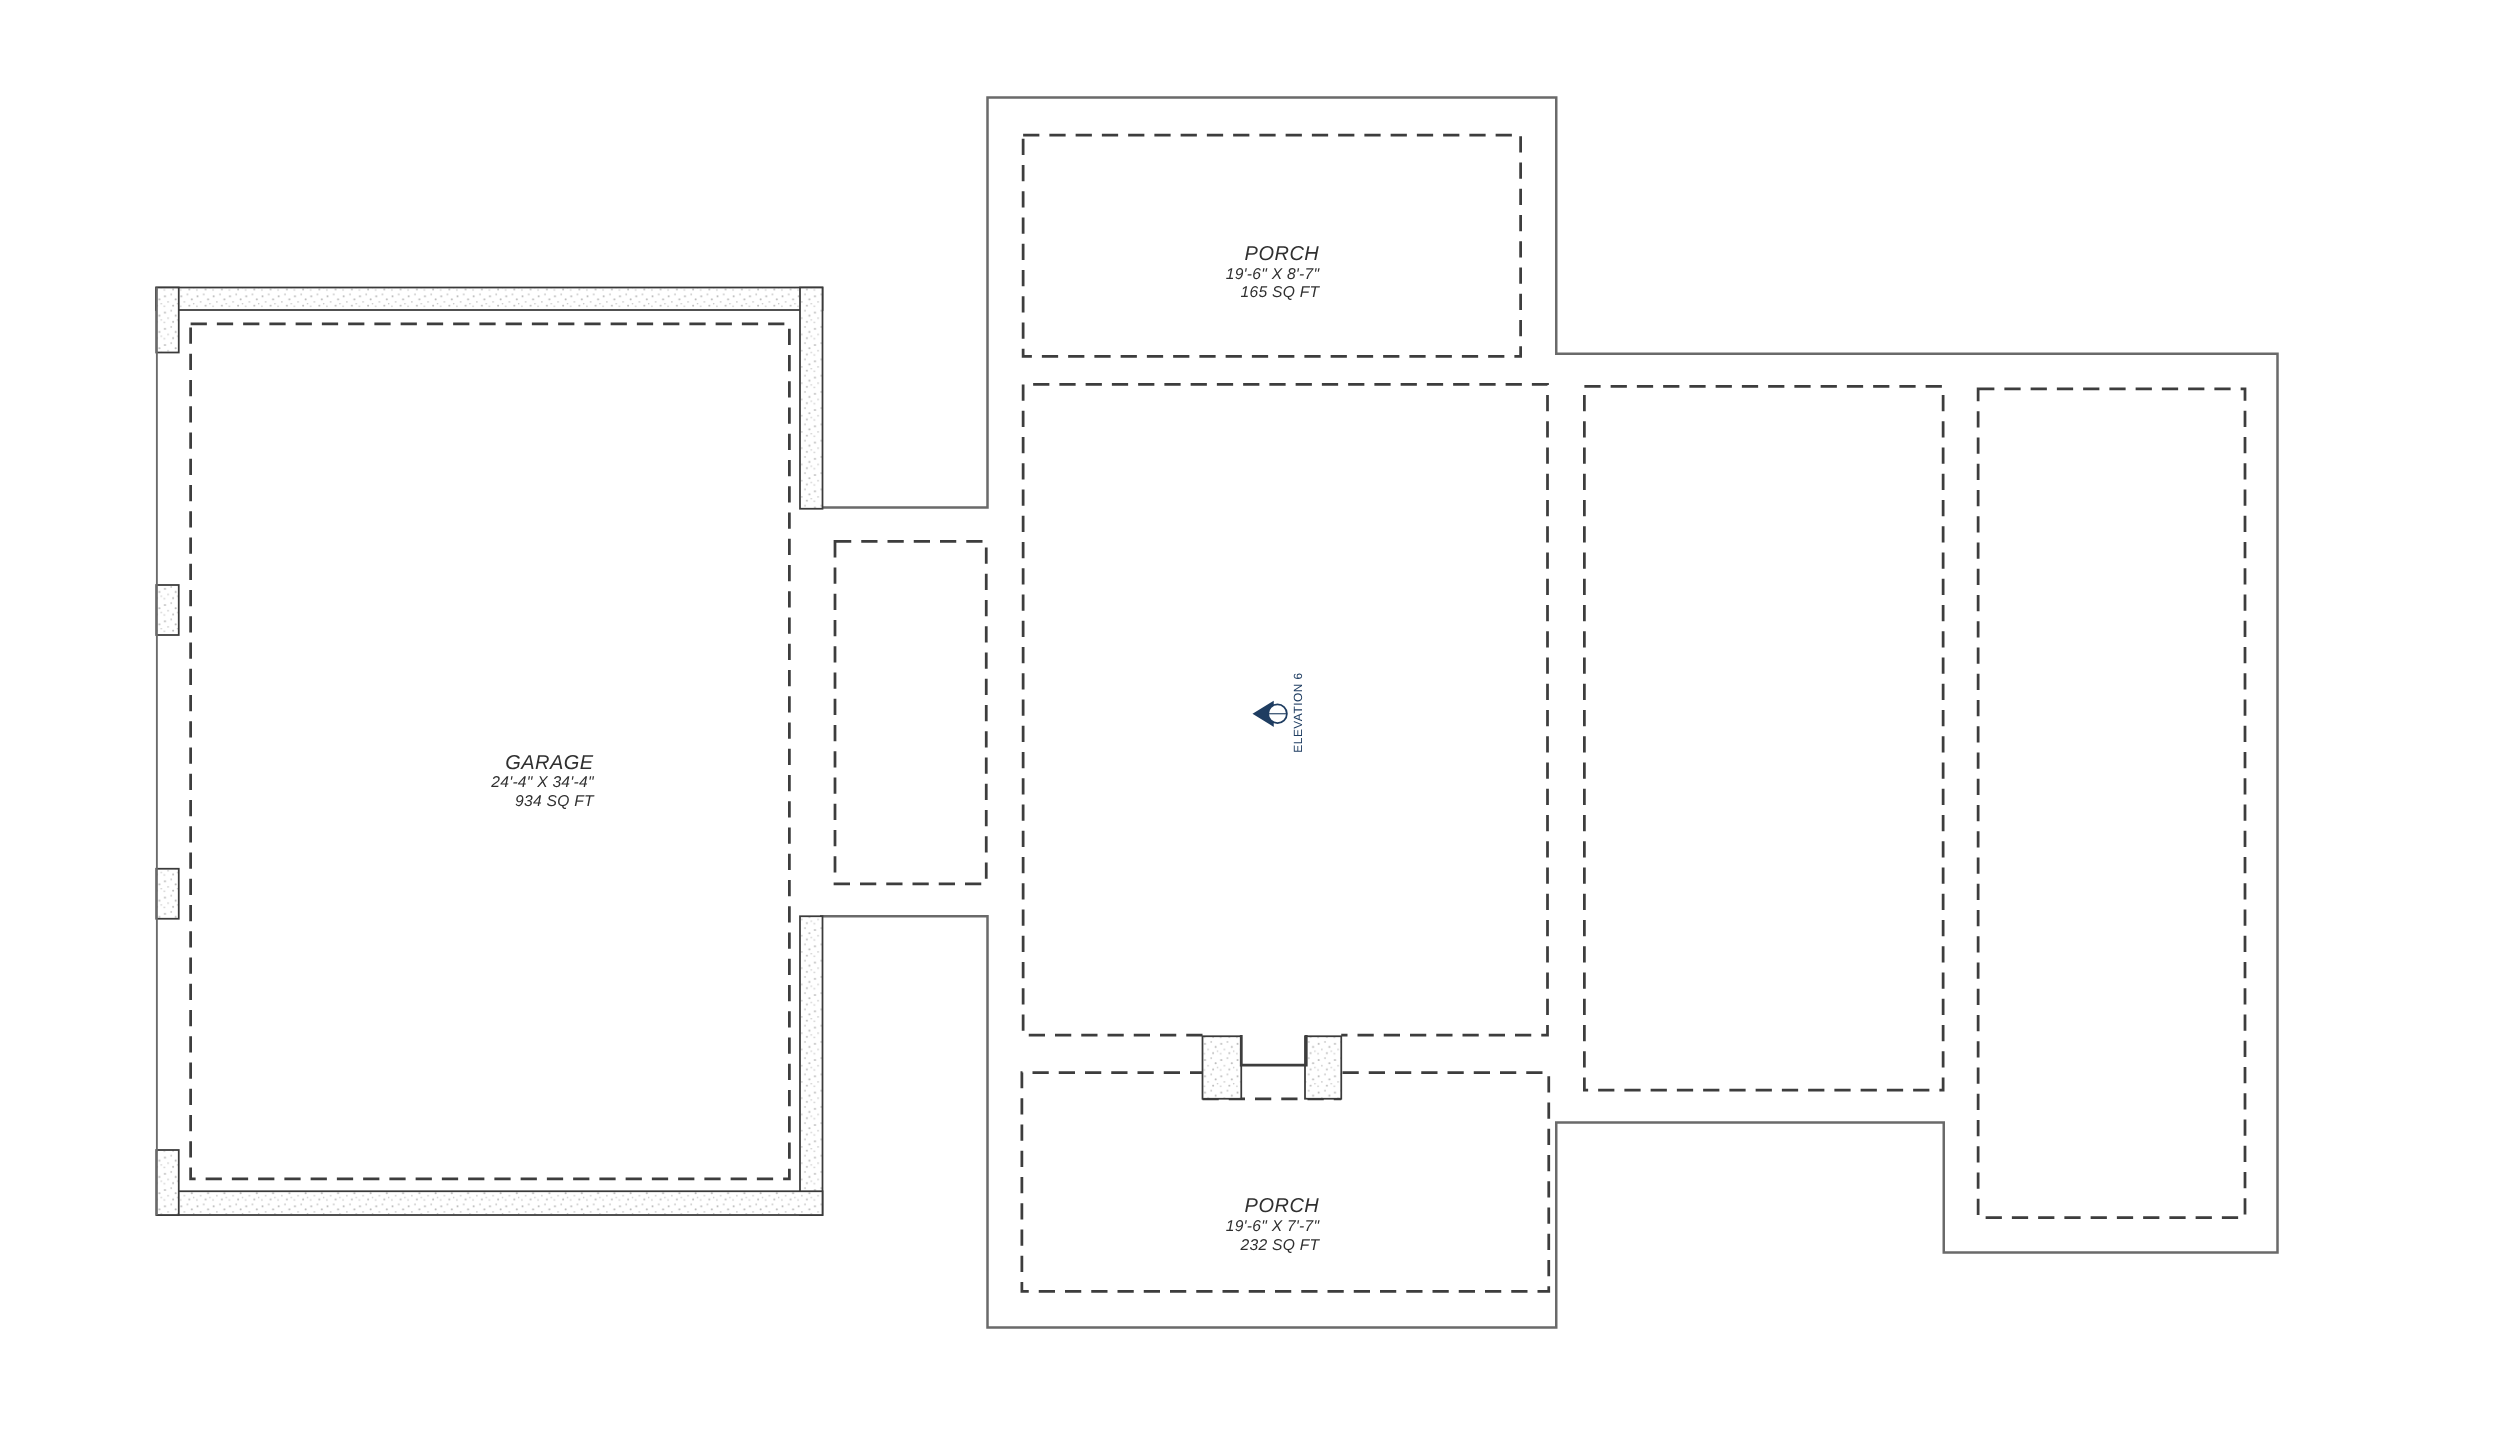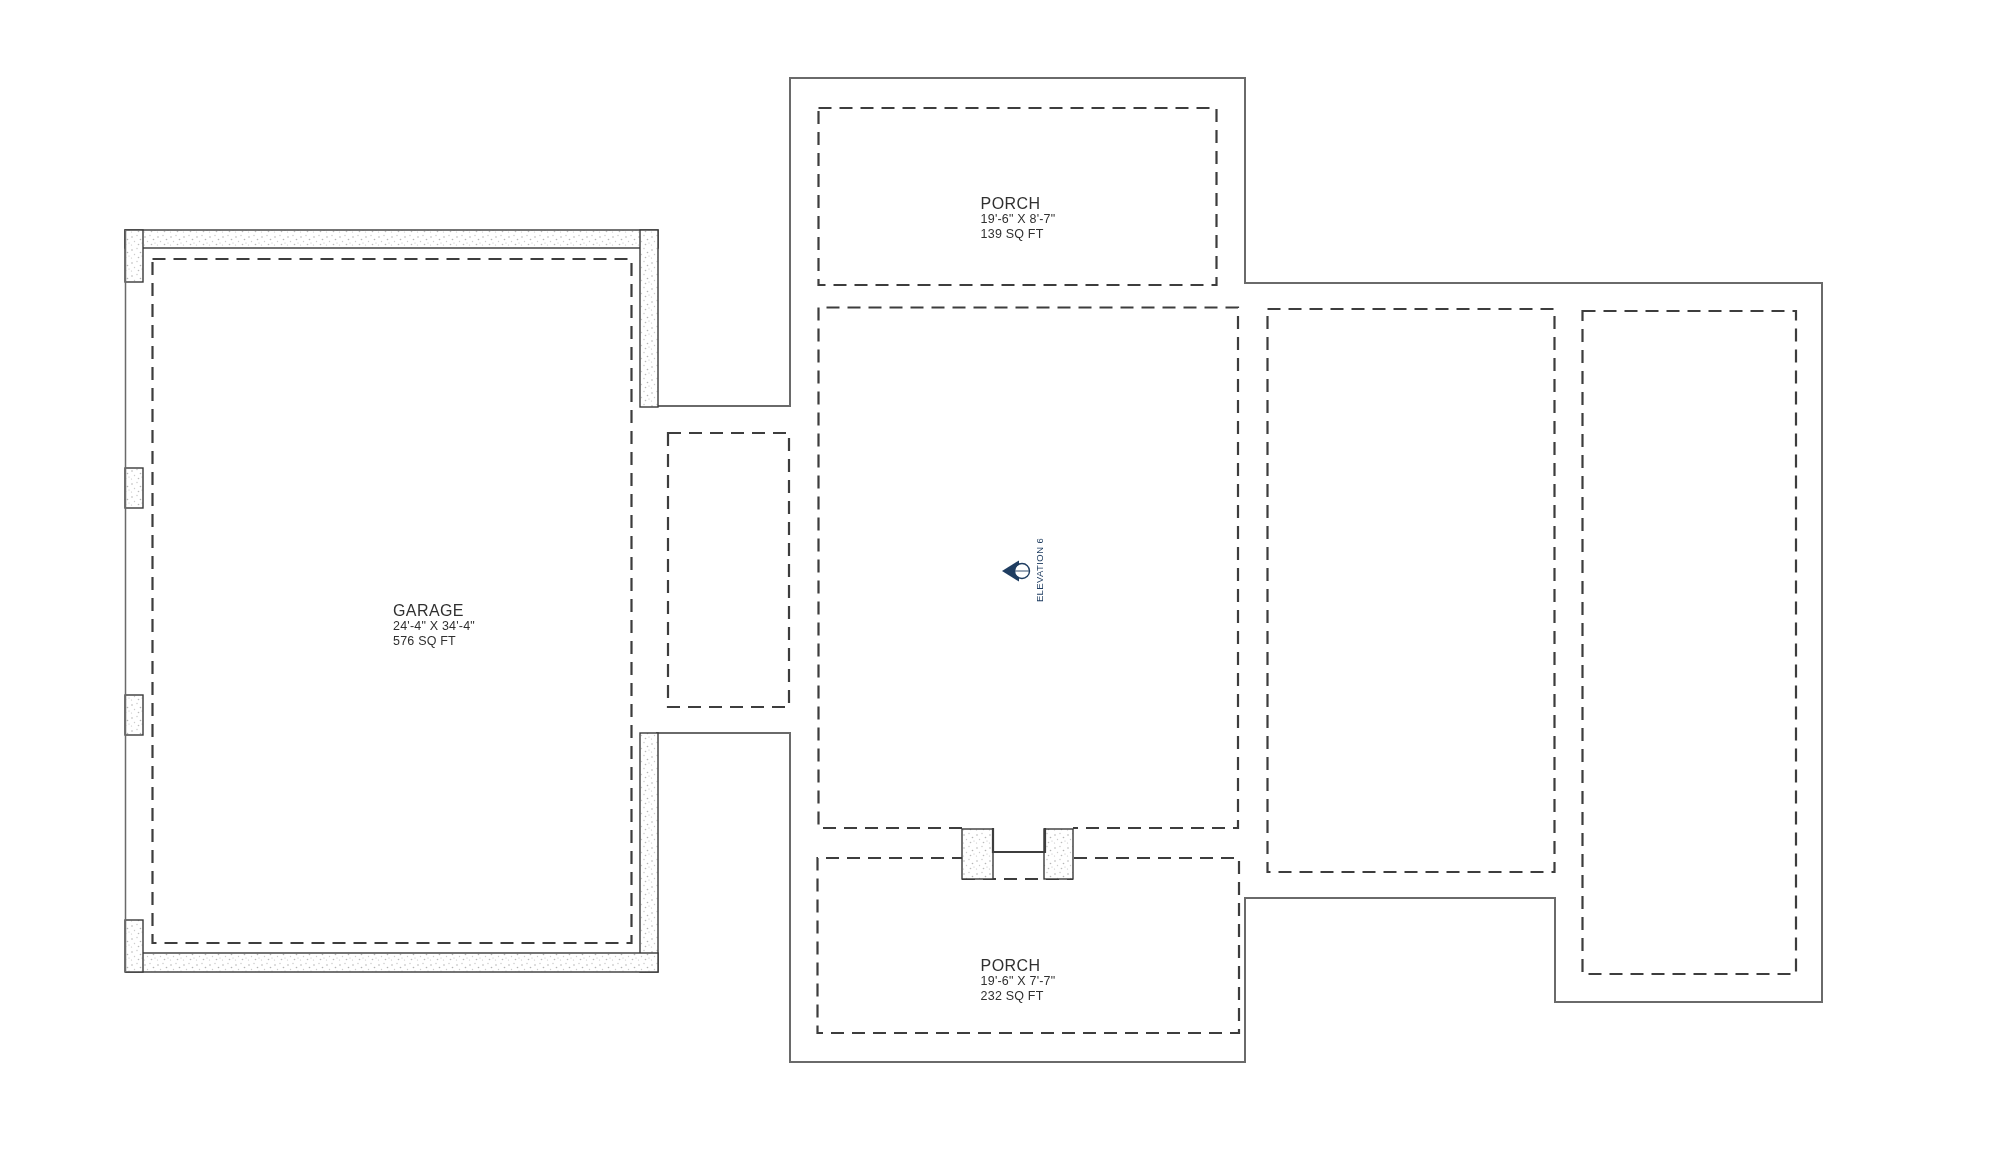--- a/index.html
+++ b/index.html
@@ -1,19 +1,19 @@
 <!DOCTYPE html>
 <html><head>
 <meta charset="utf-8">
 <style>
   html,body{margin:0;padding:0;background:#ffffff;}
   body{font-family:"Liberation Sans", sans-serif;}
   #plan-canvas{position:relative;width:1995px;height:1154px;background:#ffffff;overflow:hidden;}
   #plan-svg{position:absolute;left:0;top:0;width:1995px;height:1154px;}
-  .room-label{position:absolute;transform:translate(-50%,-50%);text-align:left;color:#303030;white-space:nowrap;line-height:1.08;}
+  .room-label{position:absolute;transform:translate(-50%,-50%);text-align:right;color:#303030;white-space:nowrap;line-height:1.08;font-style:italic;}
   .room-name{font-size:16px;letter-spacing:.4px;}
   .room-dims,.room-area{font-size:12.5px;letter-spacing:.2px;margin-top:1px;}
   .elev-label{position:absolute;left:1039px;top:570px;transform:translate(-50%,-50%) rotate(-90deg);
     font-size:9.5px;letter-spacing:.4px;color:#1f3d61;white-space:nowrap;}
 </style>
 </head>
 <body>
 
 <div id="plan-canvas">
 
@@ -73,27 +73,27 @@
     <g>
       <path d="M1002,571 L1019,560.5 L1019,581.5 Z" fill="#1f3d61"></path>
       <circle cx="1022" cy="571" r="7.5" fill="#ffffff" stroke="#1f3d61" stroke-width="1.4"></circle>
       <line x1="1014.5" y1="571" x2="1029.5" y2="571" stroke="#1f3d61" stroke-width="0.9"></line>
     </g>
   </svg>
 
   <div class="room-label" style="left:390px;top:625px;margin-left:44px;">
     <div class="room-name">GARAGE</div>
     <div class="room-dims">24'-4" X 34'-4"</div>
-    <div class="room-area">576 SQ FT</div>
+    <div class="room-area">934 SQ FT</div>
   </div>
 
   <div class="room-label" style="left:1018px;top:218px;">
     <div class="room-name">PORCH</div>
     <div class="room-dims">19'-6" X 8'-7"</div>
-    <div class="room-area">139 SQ FT</div>
+    <div class="room-area">165 SQ FT</div>
   </div>
 
   <div class="room-label" style="left:1018px;top:980px;">
     <div class="room-name">PORCH</div>
     <div class="room-dims">19'-6" X 7'-7"</div>
     <div class="room-area">232 SQ FT</div>
   </div>
 
   <div class="elev-label">ELEVATION 6</div>
 

